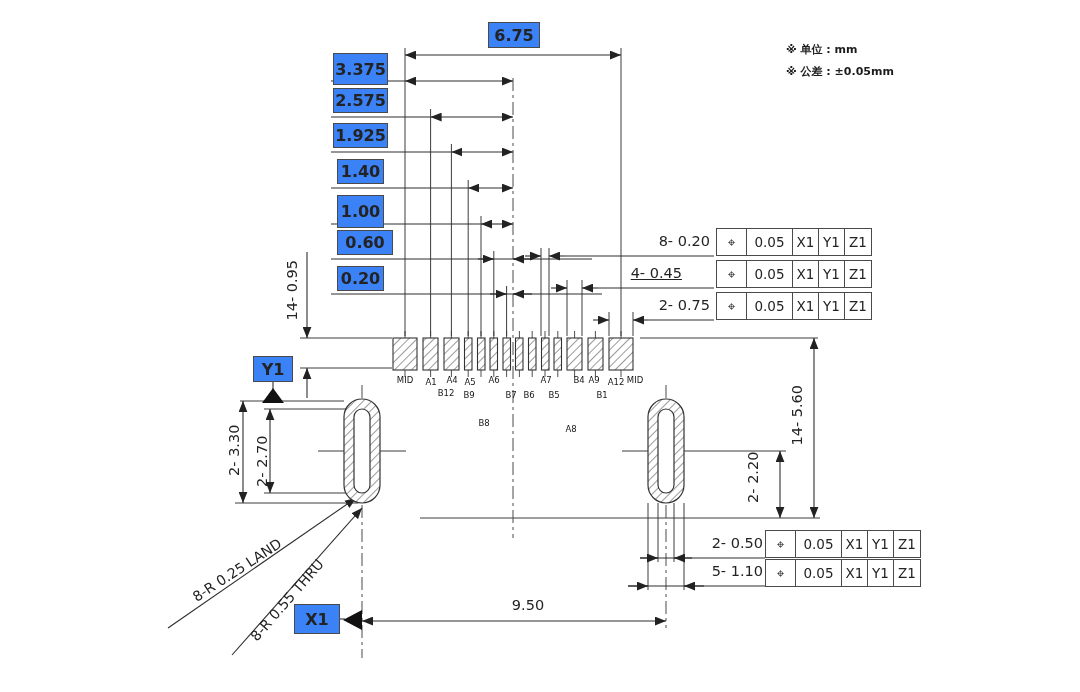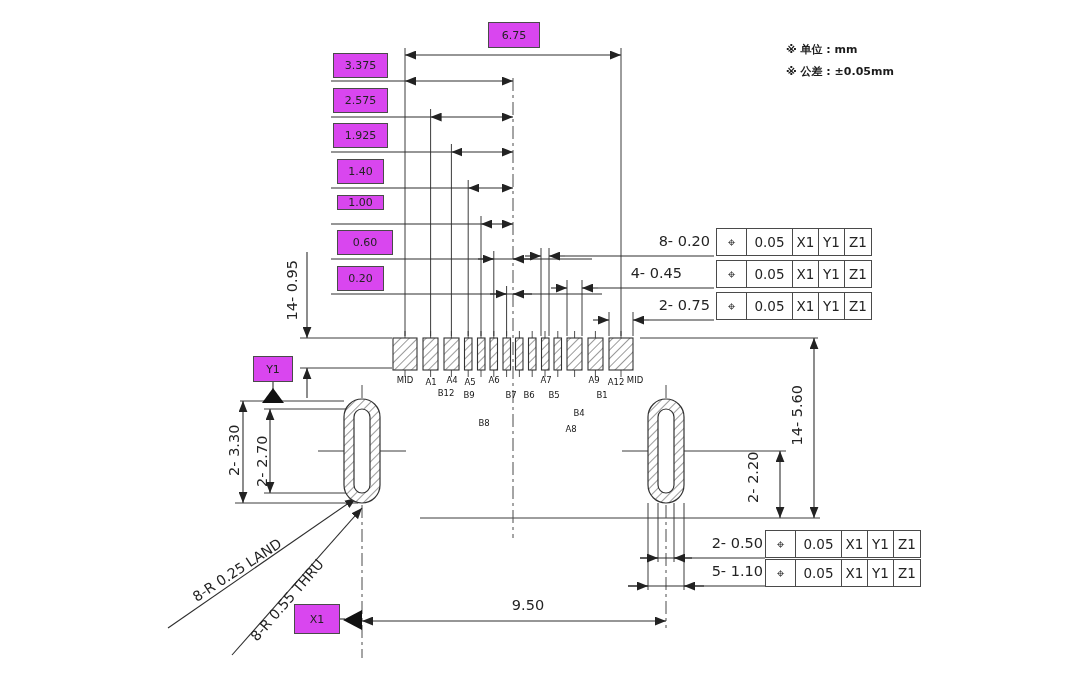--- a/index.html
+++ b/index.html
@@ -1,22 +1,22 @@
 <!DOCTYPE html>
 <html><head>
 <meta charset="utf-8">
 <style>
   html,body{margin:0;padding:0;background:#fff;}
   #stage{position:relative;width:1080px;height:692px;background:#ffffff;overflow:hidden;
          font-family:"DejaVu Sans","Liberation Sans",sans-serif;color:#222;}
   svg{position:absolute;left:0;top:0;}
   .txt{position:absolute;font-size:14.5px;color:#232323;white-space:nowrap;line-height:1;}
   .vtxt{text-align:center;transform:rotate(-90deg);}
-  .box{position:absolute;border:1.6px solid #4a4a4a;background:#d946ef;display:flex;
-       align-items:center;justify-content:center;font-size:11px;color:#232323;box-sizing:border-box;}
+  .box{position:absolute;border:1.6px solid #4a4a4a;background:#3b82f6;display:flex;
+       align-items:center;justify-content:center;font-size:16px;color:#232323;box-sizing:border-box;font-weight:bold;}
   .pin{position:absolute;font-size:8.5px;color:#161616;transform:translateX(-50%);white-space:nowrap;}
   .fcf{position:absolute;display:flex;border:1.6px solid #4a4a4a;background:#fff;box-sizing:border-box;}
   .fcf .cell{display:flex;align-items:center;justify-content:center;border-right:1.6px solid #4a4a4a;
        font-size:13.5px;color:#232323;box-sizing:border-box;height:100%;}
   .fcf .cell:last-child{border-right:none;}
   .fcf{height:28px;}
   .cw-sym{width:30px;font-size:17px;}
   .cw-val{width:46px;font-size:15px;}
   .cw-dat{width:26px;}
   .lbl-r{text-align:right;width:70px;}
@@ -179,43 +179,43 @@
   <g stroke="#333" stroke-width="1.2">
     <rect x="648" y="399" width="36" height="104" rx="18" fill="url(#hatch)"></rect>
     <rect x="658" y="409" width="16" height="84" rx="8" fill="#ffffff"></rect>
   </g>
 </svg>
 
   <div class="note" style="left:786px;top:42px;">※ 单位 : mm</div>
   <div class="note" style="left:786px;top:64px;">※ 公差 : ±0.05mm</div>
 
   <div class="box" style="left:488px;top:22px;width:52px;height:26px;">6.75</div>
-  <div class="box" style="left:333px;top:53px;width:55px;height:25px;">3.375</div>
+  <div class="box" style="left:333px;top:53px;width:55px;height:32px;">3.375</div>
   <div class="box" style="left:333px;top:88px;width:55px;height:25px;">2.575</div>
   <div class="box" style="left:333px;top:123px;width:55px;height:25px;">1.925</div>
   <div class="box" style="left:337px;top:159px;width:47px;height:25px;">1.40</div>
-  <div class="box" style="left:337px;top:195px;width:47px;height:15px;">1.00</div>
+  <div class="box" style="left:337px;top:195px;width:47px;height:33px;">1.00</div>
   <div class="box" style="left:337px;top:230px;width:56px;height:25px;">0.60</div>
   <div class="box" style="left:337px;top:266px;width:47px;height:25px;">0.20</div>
 
   <div class="box" style="left:253px;top:356px;width:40px;height:26px;">Y1</div>
   <div class="box" style="left:294px;top:604px;width:46px;height:30px;">X1</div>
 
   <div class="txt vtxt" style="left:247px;top:283px;width:90px;">14- 0.95</div>
   <div class="txt vtxt" style="left:194px;top:443px;width:80px;">2- 3.30</div>
   <div class="txt vtxt" style="left:222px;top:454px;width:80px;">2- 2.70</div>
   <div class="txt vtxt" style="left:752px;top:408px;width:90px;">14- 5.60</div>
   <div class="txt vtxt" style="left:713px;top:470px;width:80px;">2- 2.20</div>
   <div class="txt" style="left:498px;top:598px;width:60px;text-align:center;">9.50</div>
 
   <div class="leadtxt" style="left:157px;top:562px;transform:rotate(-33deg);">8-R 0.25 LAND</div>
   <div class="leadtxt" style="left:207px;top:592px;transform:rotate(-49deg);">8-R 0.55 THRU</div>
 
   <div class="txt lbl-r" style="left:640px;top:234px;">8- 0.20</div>
-  <div class="txt lbl-r" style="left:612px;top:266px;">4- 0.45</div>
+  <div class="txt lbl-r" style="left:612px;top:266px;text-decoration:underline;">4- 0.45</div>
   <div class="txt lbl-r" style="left:640px;top:298px;">2- 0.75</div>
 
   <div class="fcf" style="left:716px;top:228px;">
     <div class="cell cw-sym">⌖</div>
     <div class="cell cw-val">0.05</div>
     <div class="cell cw-dat">X1</div>
     <div class="cell cw-dat">Y1</div>
     <div class="cell cw-dat">Z1</div>
   </div>
   <div class="fcf" style="left:716px;top:260px;">
@@ -260,16 +260,16 @@
   <div class="pin" style="left:571px;top:377px;margin-top:47px;">A8</div>
   <div class="pin" style="left:594px;top:375px;">A9</div>
   <div class="pin" style="left:616px;top:377px;">A12</div>
   <div class="pin" style="left:635px;top:375px;">MID</div>
   <div class="pin" style="left:446px;top:388px;">B12</div>
   <div class="pin" style="left:469px;top:390px;">B9</div>
   <div class="pin" style="left:484px;top:390px;margin-top:28px;">B8</div>
   <div class="pin" style="left:511px;top:390px;">B7</div>
   <div class="pin" style="left:529px;top:390px;">B6</div>
   <div class="pin" style="left:554px;top:390px;">B5</div>
-  <div class="pin" style="left:579px;top:408px;">B4</div>
+  <div class="pin" style="left:579px;top:375px;">B4</div>
   <div class="pin" style="left:602px;top:390px;">B1</div>
 
 </div>
 
 </body></html>

